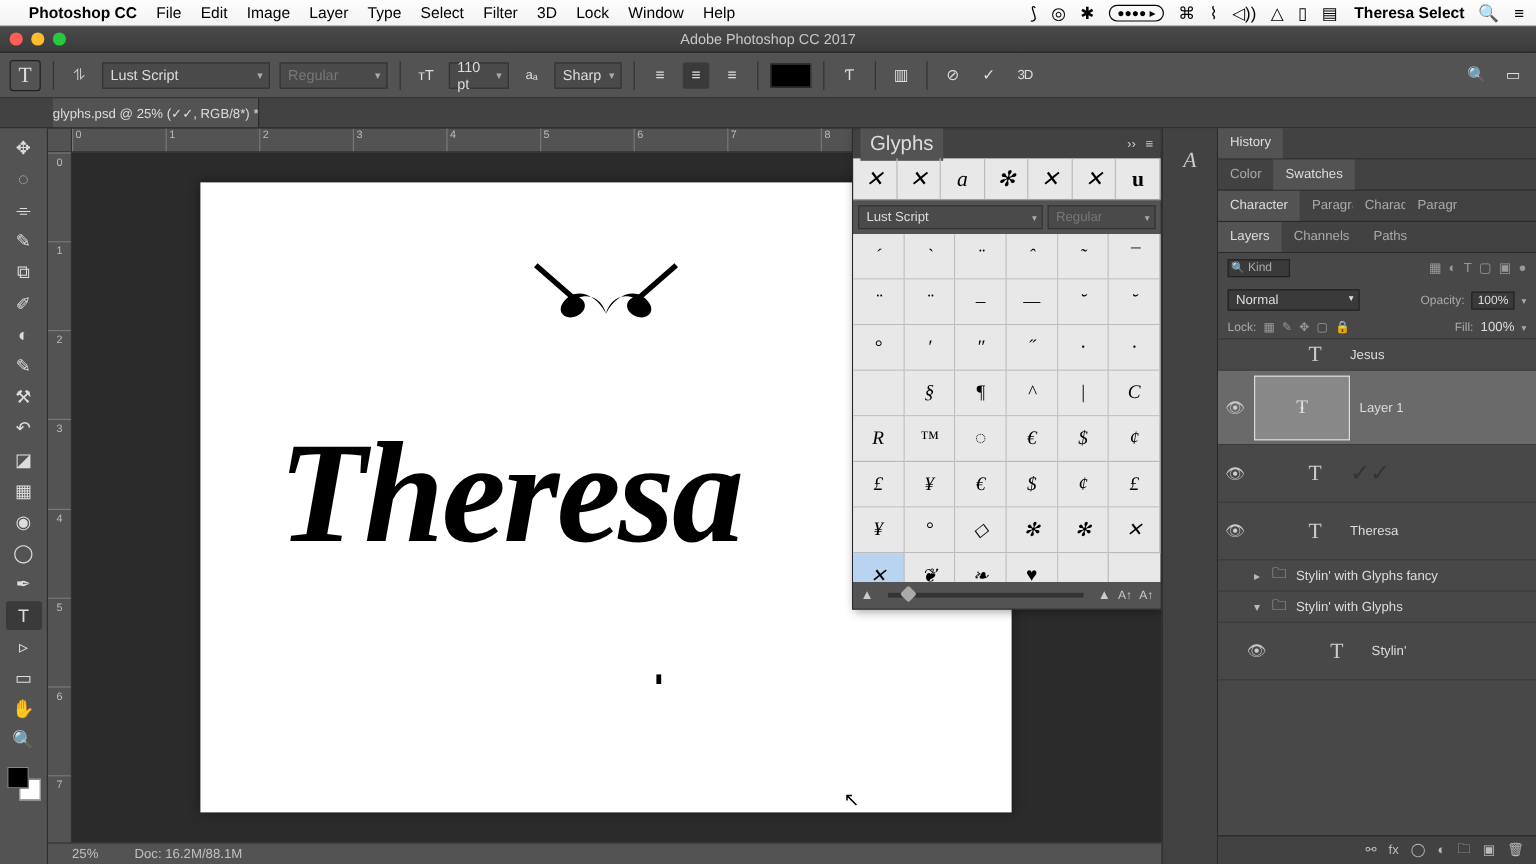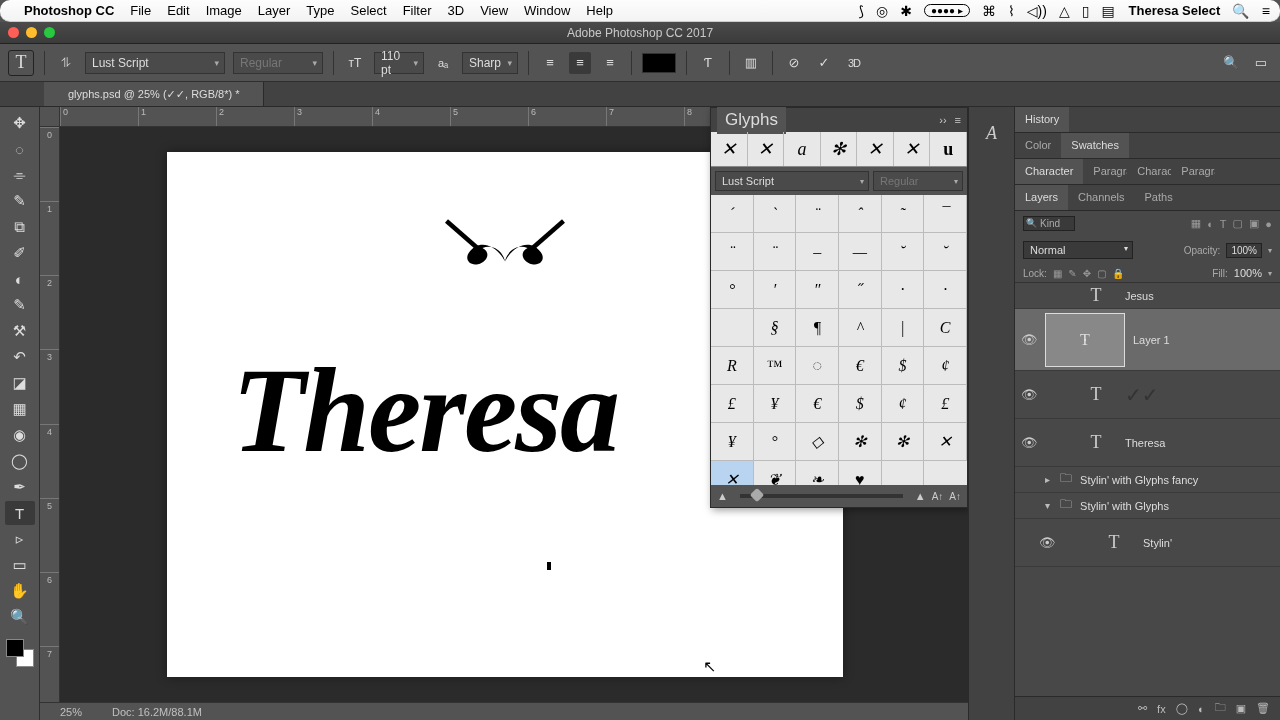--- a/index.html
+++ b/index.html
@@ -1,19 +1,19 @@
 <!DOCTYPE html>
 <html><head>
 <meta charset="utf-8">
 <style>
 * { margin: 0; padding: 0; box-sizing: border-box; font-family: -apple-system, Helvetica, Arial, sans-serif; user-select: none; }
 body { width: 1280px; height: 720px; overflow: hidden; background: #535353; font-size: 12px; color: #ddd; }
 
 
-.mac-menu { height: 22px; background: linear-gradient(#fdfdfd,#f3f3f3); border-bottom: 1px solid #ccc; display: flex; align-items: center; padding: 0 10px; color: #000; font-size: 13px; border-radius: 10px; }
+.mac-menu { height: 22px; background: linear-gradient(#fdfdfd,#f3f3f3); border-bottom: 1px solid #ccc; display: flex; align-items: center; padding: 0 10px; color: #000; font-size: 13px; }
 .mac-menu .apple { font-size: 16px; margin-right: 14px; }
 .mac-menu .mitem { margin-right: 16px; }
 .mac-menu .mitem.bold { font-weight: 600; }
 .mac-menu .spacer { flex: 1; }
 .mac-menu .ricon { margin-left: 12px; font-size: 14px; color: #000; }
 .mac-menu .username { margin-left: 14px; font-weight: 600; }
 
 
 .win-title { height: 22px; background: linear-gradient(#4a4a4a,#3b3b3b); display: flex; align-items: center; padding: 0 8px; color: #ddd; font-size: 12px; position: relative; border-bottom: 1px solid #222; }
 .traffic { display: flex; gap: 7px; }
@@ -30,21 +30,21 @@
 .ob-select::after { content: "▾"; position: absolute; right: 5px; color: #aaa; font-size: 9px; }
 .ob-select.disabled { color: #777; }
 .ob-input { width: 50px; }
 .ob-icon { width: 22px; height: 22px; display: flex; align-items: center; justify-content: center; color: #ddd; font-size: 13px; border-radius: 2px; }
 .ob-swatch { width: 34px; height: 20px; background: #000; border: 1px solid #333; }
 .ob-sep { width: 1px; height: 24px; background: #333; margin: 0 2px; }
 .options-bar .right { margin-left: auto; display: flex; gap: 8px; }
 
 
 .doc-tabs { height: 25px; background: #424242; display: flex; align-items: flex-end; padding-left: 44px; border-bottom: 1px solid #2a2a2a; }
-.doc-tab { height: 24px; padding: 0 24px; background: #535353; color: #ddd; font-size: 11px; display: flex; align-items: center; border-right: 1px solid #2a2a2a; }
+.doc-tab { height: 24px; padding: 0 0; background: #535353; color: #ddd; font-size: 11px; display: flex; align-items: center; border-right: 1px solid #2a2a2a; }
 
 
 .workspace { display: flex; height: calc(720px - 22px - 22px - 38px - 25px); }
 
 
 .tools { width: 40px; background: #535353; border-right: 1px solid #2e2e2e; display: flex; flex-direction: column; align-items: center; padding-top: 4px; gap: 2px; }
 .tool { width: 30px; height: 24px; display: flex; align-items: center; justify-content: center; color: #ddd; font-size: 15px; border-radius: 2px; }
 .tool.active { background: #3a3a3a; }
 .tool-swatches { margin-top: 8px; width: 28px; height: 28px; position: relative; }
 .tool-swatches .fg { width: 18px; height: 18px; background: #000; border: 1px solid #888; position: absolute; top: 0; left: 0; }
@@ -127,21 +127,21 @@
   <span class="apple"></span>
   <span class="mitem bold">Photoshop CC</span>
   <span class="mitem">File</span>
   <span class="mitem">Edit</span>
   <span class="mitem">Image</span>
   <span class="mitem">Layer</span>
   <span class="mitem">Type</span>
   <span class="mitem">Select</span>
   <span class="mitem">Filter</span>
   <span class="mitem">3D</span>
-  <span class="mitem">View</span>
+  <span class="mitem">Lock</span>
   <span class="mitem">Window</span>
   <span class="mitem">Help</span>
   <span class="spacer"></span>
   <span class="ricon">⟆</span>
   <span class="ricon">◎</span>
   <span class="ricon">✱</span>
   <span class="ricon" style="border:1px solid #000;border-radius:9px;padding:0 6px;font-size:10px">●●●● ▸</span>
   <span class="ricon">⌘</span>
   <span class="ricon">⌇</span>
   <span class="ricon">◁))</span>

